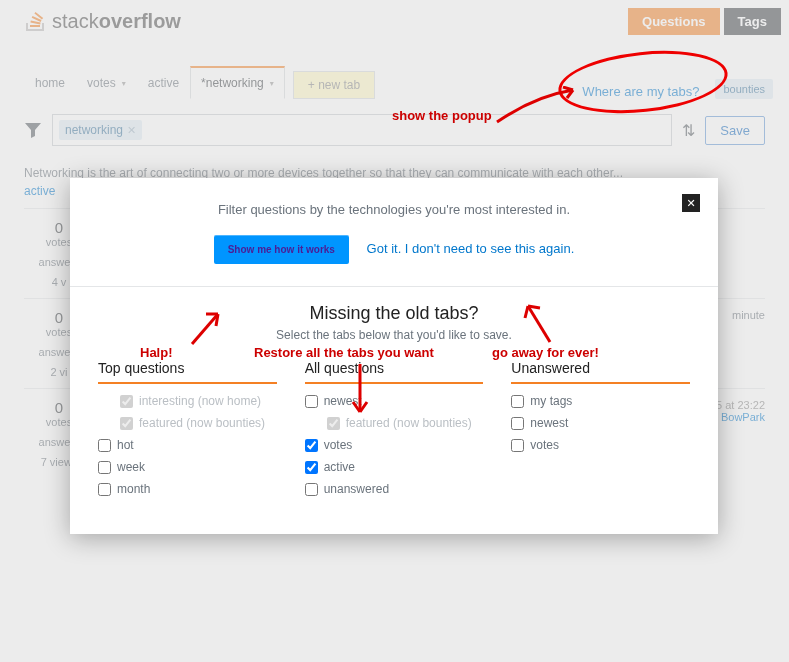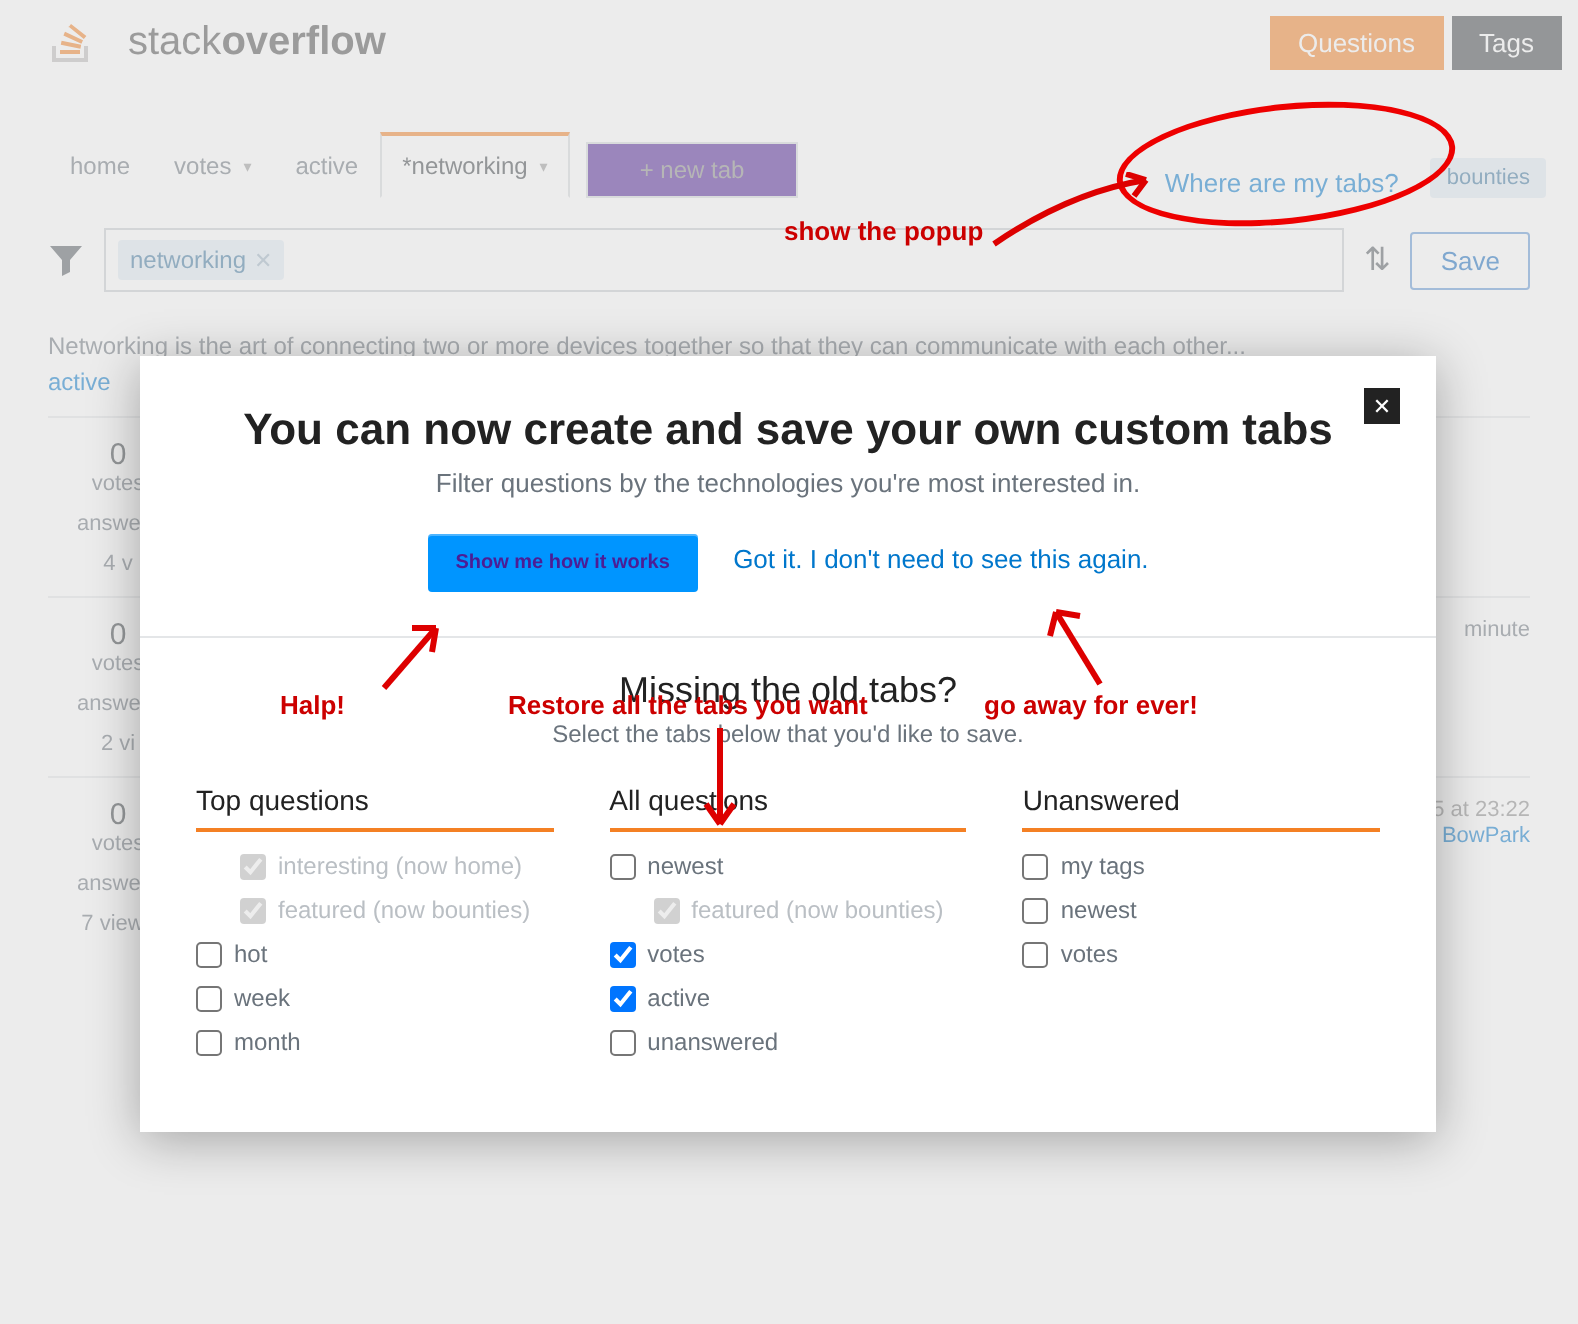--- a/index.html
+++ b/index.html
@@ -1,31 +1,31 @@
 <!DOCTYPE html>
 <html><head>
 <meta charset="utf-8">
 <style>
 * { box-sizing: border-box; margin: 0; padding: 0; }
 body { font-family: Arial, Helvetica, sans-serif; font-size: 13px; color: #333; background: #fff; width: 789px; height: 662px; overflow: hidden; position: relative; }
 .page-wrap { width: 789px; height: 662px; position: relative; }
 .header { display: flex; align-items: center; padding: 6px 8px 0 24px; height: 36px; }
-.logo-wrap { display: flex; align-items: center; gap: 16px; }
+.logo-wrap { display: flex; align-items: center; gap: 4px; }
 .logo-icon { width: 24px; height: 24px; }
 .logo-text { font-size: 20px; color: #4d4d4d; font-weight: 400; }
 .logo-text b { font-weight: 700; }
 .header-right { margin-left: auto; display: flex; gap: 4px; }
-.toptab { padding: 6px 14px; font-size: 13px; color: #fff; cursor: pointer; }
+.toptab { padding: 6px 14px; font-size: 13px; color: #fff; cursor: pointer; font-weight: bold; }
 .toptab.q { background: #f48024; }
 .toptab.t { background: #3c4146; }
 .tabnav { display: flex; align-items: flex-end; padding: 28px 8px 0 24px; gap: 0; height: 64px; border-bottom: 1px solid transparent; }
 .tabnav-item { padding: 8px 10px; font-size: 12px; color: #6a737c; display: flex; align-items: center; gap: 6px; cursor: pointer; border: 1px solid transparent; }
 .tabnav-item.active { border: 1px solid #d6d9dc; border-top: 2px solid #f48024; border-bottom-color: #fff; color: #3b4045; background: #fff; }
 .tabnav-item .caret { font-size: 8px; color: #999; }
-.newtab-btn { margin-left: 8px; padding: 6px 26px; font-size: 12px; color: #888; border: 1px solid #d6d9dc; background: #4c1d95; cursor: pointer; }
+.newtab-btn { margin-left: 8px; padding: 6px 14px; font-size: 12px; color: #888; border: 1px solid #d6d9dc; background: #fef9c3; cursor: pointer; }
 .where-link { margin-left: auto; color: #07c; font-size: 13px; padding-right: 16px; cursor: pointer; }
 .bounties-btn { background: #e1ecf4; color: #39739d; padding: 4px 8px; font-size: 11px; margin-right: 8px; border-radius: 2px;}
 .filterrow { display: flex; align-items: center; padding: 14px 24px 10px 24px; gap: 10px; }
 .funnel-icon { width: 18px; height: 18px; color: #535a60; }
 .tagfield { flex: 1; border: 1px solid #c8ccd0; height: 32px; display: flex; align-items: center; padding: 0 6px; }
 .tag-chip { background: #e1ecf4; color: #39739d; font-size: 12px; padding: 3px 6px; display: flex; align-items: center; gap: 4px; border-radius: 2px;}
 .tag-chip .x { color: #9cb1c3; font-size: 11px; }
 .sort-icon { font-size: 16px; color: #535a60; cursor: pointer; }
 .save-btn { border: 1px solid #5d95d6; color: #1068bf; background: #fff; padding: 6px 14px; font-size: 13px; cursor: pointer; border-radius: 2px;}
 .descrow { padding: 8px 24px; font-size: 12px; color: #6a737c; line-height: 1.5; }
@@ -162,21 +162,20 @@
         <div class="asked">asked Apr 25 at 23:22</div>
         <div><span class="avatar-sq"></span> <a class="author">BowPark</a></div>
       </div>
     </div>
   </div>
 
   <div class="dim"></div>
 
   <div class="modal">
     <div class="modal-close">✕</div>
-    <h1>You can now create and save your own custom tabs</h1>
     <div class="sub">Filter questions by the technologies you're most interested in.</div>
     <div class="btnrow">
       <button class="primary-btn">Show me how it works</button>
       <a class="dismiss-link">Got it. I don't need to see this again.</a>
     </div>
     <hr>
     <h2>Missing the old tabs?</h2>
     <div class="sub2">Select the tabs below that you'd like to save.</div>
     <div class="cols" id="cols-container">
         <div class="col"><div class="col-head">Top questions</div><label class="chk disabled">

